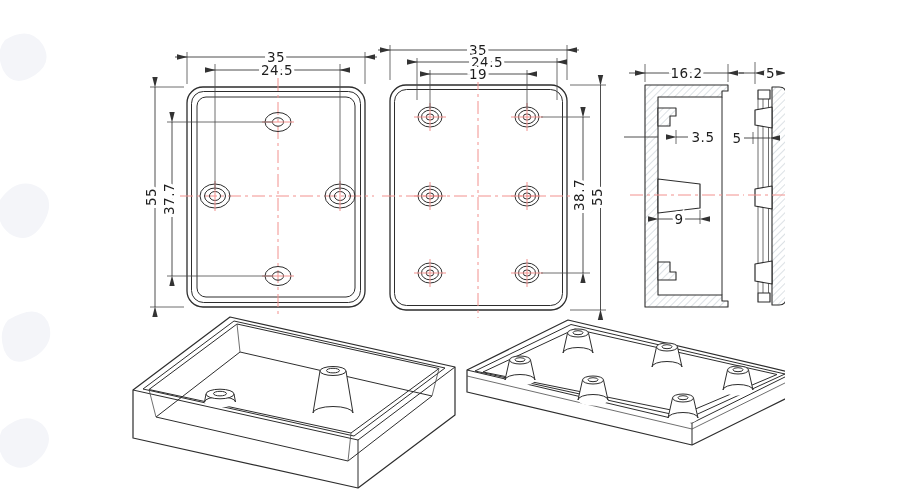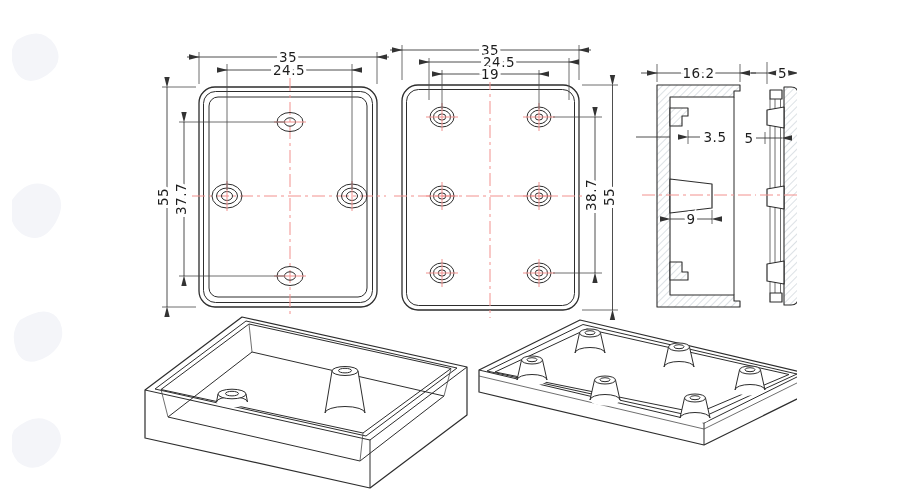--- a/index.html
+++ b/index.html
@@ -1,17 +1,17 @@
 <!DOCTYPE html>
 <html><head>
 <meta charset="utf-8">
 <style>
   html,body{margin:0;padding:0;background:#ffffff;}
   #canvas{position:relative;width:785px;height:500px;background:#ffffff;overflow:hidden;
-          font-family:"DejaVu Sans","Liberation Sans",sans-serif;padding-left:12px;}
+          font-family:"DejaVu Sans","Liberation Sans",sans-serif;}
   svg{display:block;}
   .geo{stroke:#2d2d2d;stroke-width:1.3;fill:none;stroke-linejoin:round;stroke-linecap:round;}
   .geo2{stroke:#2d2d2d;stroke-width:1;fill:none;stroke-linejoin:round;}
   .geow{stroke:#2d2d2d;stroke-width:1.2;fill:#ffffff;stroke-linejoin:round;}
   .hatched{stroke:#2d2d2d;stroke-width:1.1;fill:url(#hatch);stroke-linejoin:round;}
   .thin{stroke:#4a4a4a;stroke-width:0.8;fill:none;}
   .dimline{stroke:#3a3a3a;stroke-width:0.9;fill:none;}
   .center{stroke:#f2918e;stroke-width:1;fill:none;stroke-dasharray:13 4 3 4;}
   .ctick{stroke:#f2918e;stroke-width:1;fill:none;}
   .dimtext{font-size:13.5px;fill:#1d1d1d;stroke:#ffffff;stroke-width:6px;paint-order:stroke;

